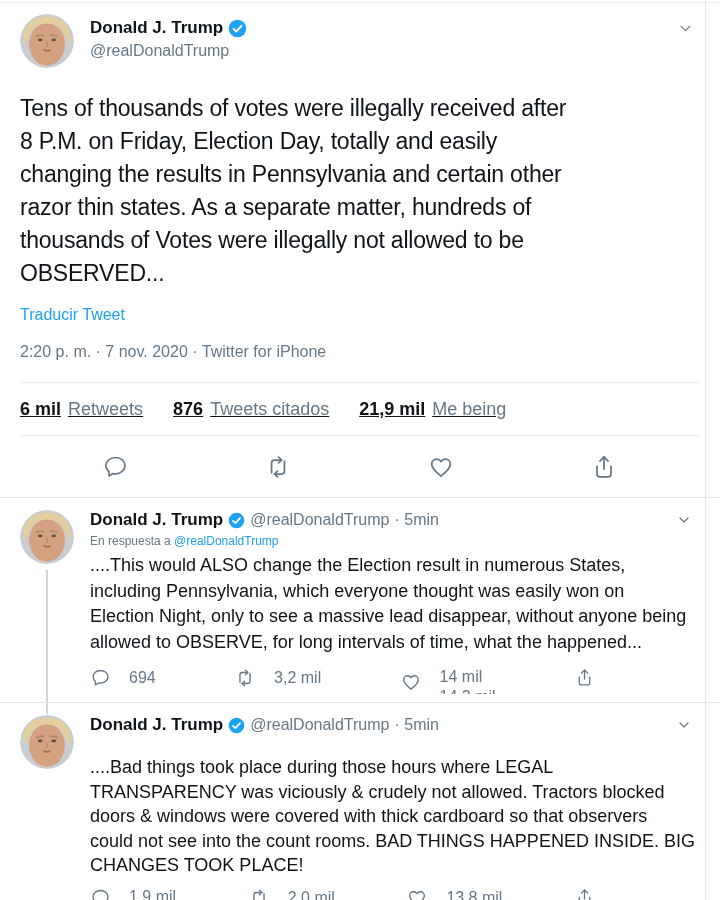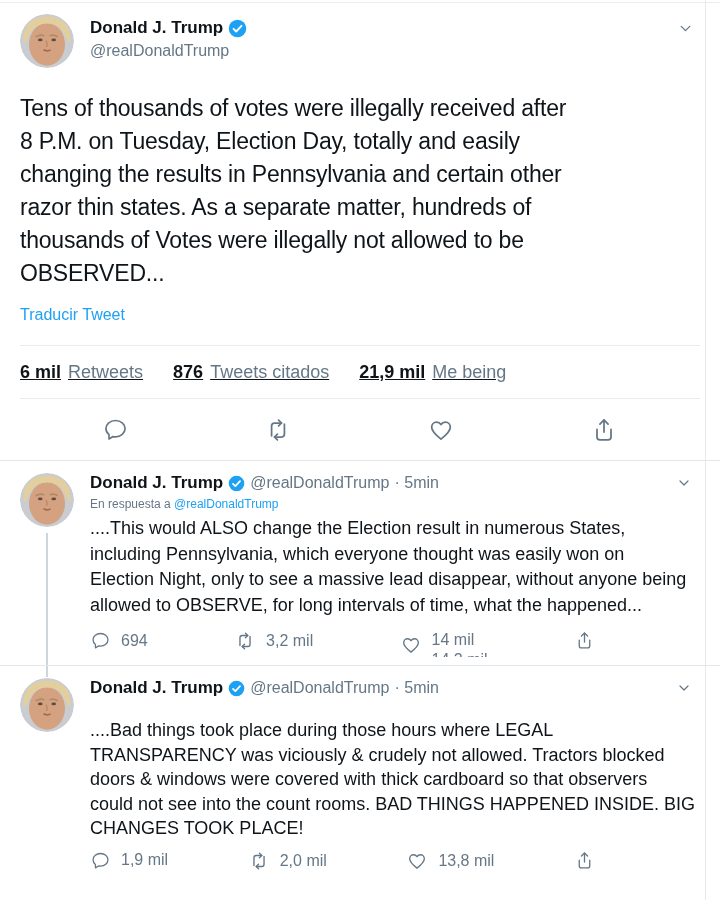--- a/index.html
+++ b/index.html
@@ -44,21 +44,21 @@
   .r-content { margin-left:16px; flex:1; min-width:0; }
   .r-header { display:flex; align-items:center; gap:5px; }
   .r-name { font-size:17px; font-weight:bold; }
   .r-handle { font-size:16px; color:#657786; cursor:pointer; }
   .r-time { font-size:16px; color:#657786; }
   .r-context { font-size:12px; color:#657786; margin-top:4px; }
   .r-context-handle { color:#1da1f2; cursor:pointer; }
   .r-text { font-size:18px; line-height:25.5px; margin-top:5px; white-space:pre-line; max-width:628px; }
   .r-text-2 { line-height:24.5px; margin-top:20px; }
   .r-actions { display:flex; justify-content:space-between; align-items:flex-start; margin-top:12px; width:505px; }
-  .action { display:flex; align-items:center; gap:10px; color:#657786; font-size:16px; cursor:pointer;justify-content:flex-end; }
+  .action { display:flex; align-items:center; gap:18px; color:#657786; font-size:16px; cursor:pointer;justify-content:flex-end; }
   .action-count { color:#657786; }
   .like-stack { height:27px; overflow:hidden; }
   .like-stack span { display:block; line-height:20px; }
   .r-chev { position:absolute; right:28px; top:14px; cursor:pointer; }
   .r-actions-2 { margin-top:9px; }
 </style>
 </head>
 <body>
 
 <svg width="0" height="0" style="position:absolute">
@@ -119,28 +119,29 @@
           </svg>
       </div>
       <div class="mt-handle">@realDonaldTrump</div>
     </div>
     <svg class="chev" width="17" height="17" viewBox="0 0 24 24">
         <use href="#chevron-down"></use>
       </svg>
   </div>
 
   <div class="mt-text">Tens of thousands of votes were illegally received after
-8 P.M. on Tuesday, Election Day, totally and easily
+8 P.M. on Friday, Election Day, totally and easily
 changing the results in Pennsylvania and certain other
 razor thin states. As a separate matter, hundreds of
 thousands of Votes were illegally not allowed to be
 OBSERVED...</div>
 
   <div class="mt-translate">Traducir Tweet</div>
 
+  <div class="mt-time">2:20 p. m. · 7 nov. 2020 · Twitter for iPhone</div>
 
   <div class="divider mt-divider1"></div>
 
   <div class="mt-stats">
     <span class="stat">
       <span class="stat-value">6 mil</span><span class="stat-label">Retweets</span>
     </span>
     <span class="stat">
       <span class="stat-value">876</span><span class="stat-label">Tweets citados</span>
     </span>

